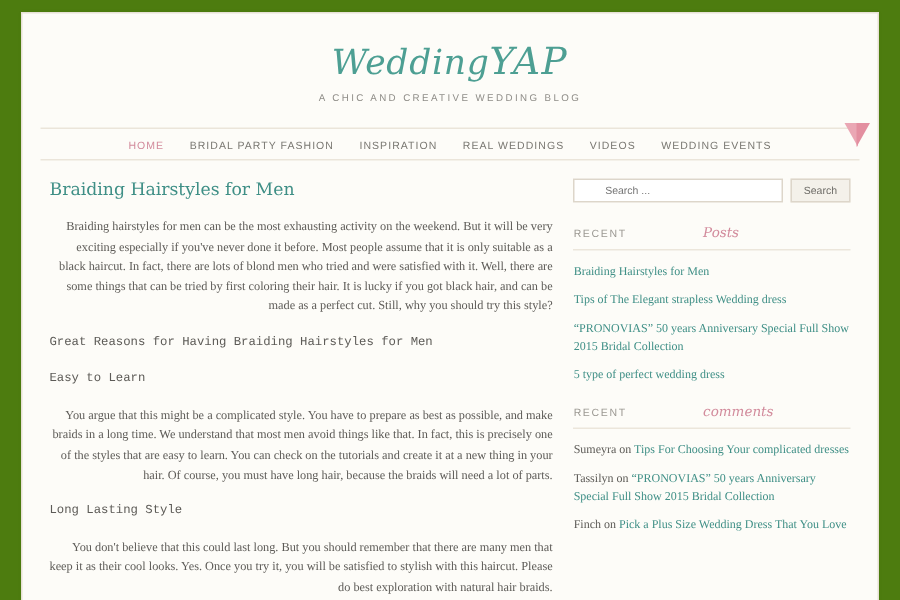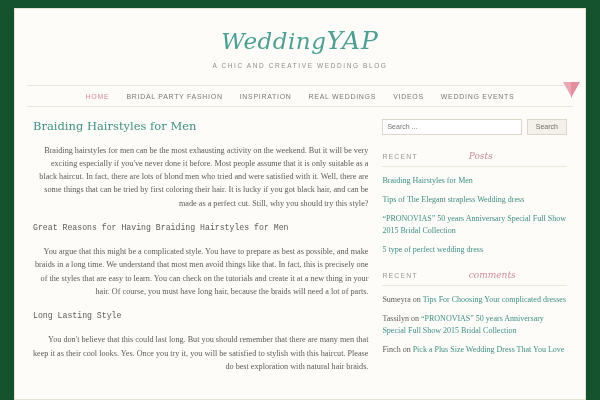--- a/index.html
+++ b/index.html
@@ -6,21 +6,21 @@
   html, body {
     margin: 0; padding: 0;
     width: 600px; height: 400px;
     overflow: hidden;
     background: #f7f4ef;
     font-family: "Liberation Serif", serif;
   }
   #page {
     width: 600px; height: 400px;
     position: relative;
-    background: #14532d;
+    background: #4d7c0f;
     overflow: hidden;
   }
   .page-frame {
     position: absolute;
     left: 14px; top: 8px;
     width: 572px;
     min-height: 392px;
     background: #fdfcf8;
     border: 1px solid #e7e1d6;
     box-shadow: 0 0 3px rgba(0,0,0,0.04);
@@ -133,21 +133,21 @@
     margin-bottom: 16px;
   }
   .search-input {
     flex: 1;
     height: 16px;
     border: 1px solid #ddd6ca;
     background: #fff;
     font-family: "Liberation Sans", sans-serif;
     font-size: 7px;
     color: #9a968e;
-    padding: 0 4px;
+    padding: 0 20px;
     outline: none;
   }
   .search-btn {
     margin-left: 5px;
     height: 16px;
     padding: 0 8px;
     border: 1px solid #ddd6ca;
     background: #f4f1ea;
     font-family: "Liberation Sans", sans-serif;
     font-size: 7px;
@@ -216,20 +216,21 @@
           <span class="r2"></span>
       </div>
     </div>
 
     <div class="content-row">
 
       <div class="main-col">
         <h1 class="post-title">Braiding Hairstyles for Men</h1>
         <p class="post-p">Braiding hairstyles for men can be the most exhausting activity on the weekend. But it will be very exciting especially if you've never done it before. Most people assume that it is only suitable as a black haircut. In fact, there are lots of blond men who tried and were satisfied with it. Well, there are some things that can be tried by first coloring their hair. It is lucky if you got black hair, and can be made as a perfect cut. Still, why you should try this style?</p>
         <p class="post-sub">Great Reasons for Having Braiding Hairstyles for Men</p>
+        <p class="post-sub">Easy to Learn</p>
         <p class="post-p">You argue that this might be a complicated style. You have to prepare as best as possible, and make braids in a long time. We understand that most men avoid things like that. In fact, this is precisely one of the styles that are easy to learn. You can check on the tutorials and create it at a new thing in your hair. Of course, you must have long hair, because the braids will need a lot of parts.</p>
         <p class="post-sub">Long Lasting Style</p>
         <p class="post-p">You don't believe that this could last long. But you should remember that there are many men that keep it as their cool looks. Yes. Once you try it, you will be satisfied to stylish with this haircut. Please do best exploration with natural hair braids.</p>
 
       </div>
 
       <div class="side-col">
         <div class="search-row">
           <input class="search-input" type="text" placeholder="Search ..." style="">
           <button class="search-btn">Search</button>

